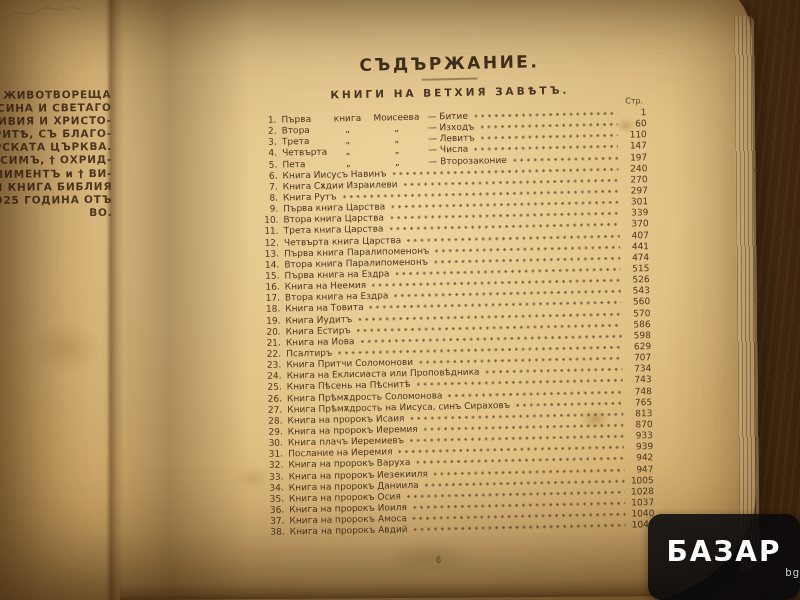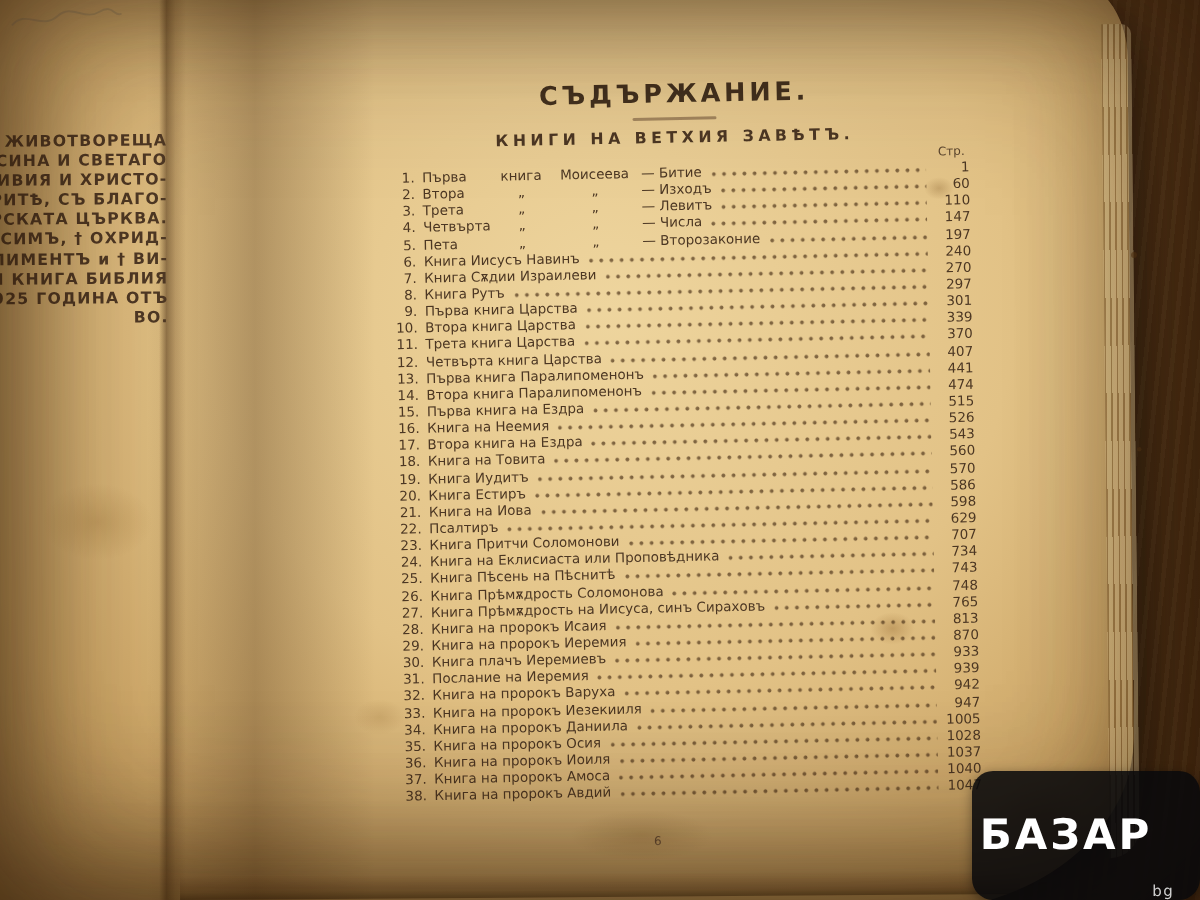--- a/index.html
+++ b/index.html
@@ -48,24 +48,24 @@
   .dots{flex:1;align-self:center;height:3px;margin:0 2px 0 6px;opacity:.8;
     background-image:radial-gradient(circle at 1.5px 1.5px, rgba(86,60,32,.9) 1px, rgba(86,60,32,0) 1.5px);
     background-size:6.8px 3px;background-repeat:repeat-x;}
   .pg{flex:none;min-width:27px;text-align:right;}
   .sig{position:absolute;left:436px;top:556px;font-size:8px;color:#5a4330;opacity:.85;}
   
   .vignette{position:absolute;inset:0;pointer-events:none;
     box-shadow:inset 0 0 120px rgba(40,20,5,.45), inset -30px -45px 90px rgba(35,18,4,.3), inset 25px 0 60px rgba(50,28,8,.25);}
   
   .watermark{position:absolute;left:648px;top:514px;width:152px;height:86px;
-    background:rgba(9,9,11,.88);border-radius:14px;display:flex;flex-direction:row;
+    background:rgba(9,9,11,.88);border-radius:14px;display:flex;flex-direction:column;
     align-items:center;justify-content:center;box-shadow:0 2px 8px rgba(0,0,0,.4);}
   .watermark .wm-text{color:#ffffff;font-size:28px;font-weight:bold;letter-spacing:2px;line-height:30px;}
-  .watermark .wm-suffix{align-self:flex-end;margin-right:12px;color:#cfcfcf;font-size:10px;letter-spacing:1px;}
+  .watermark .wm-suffix{align-self:flex-end;margin-right:0;color:#cfcfcf;font-size:10px;letter-spacing:1px;}
 </style>
 </head>
 <body>
 
 <div class="scene">
   <div class="book"></div>
   <div class="page-edges"></div>
   <div class="gutter"></div>
   <div class="bottom-edge"></div>
 

